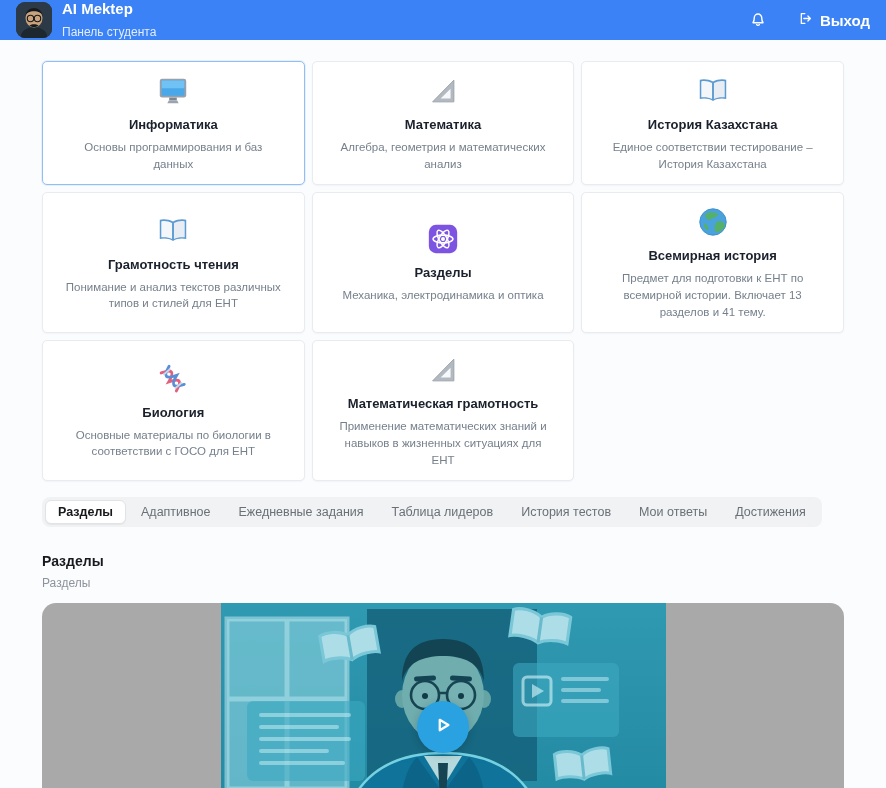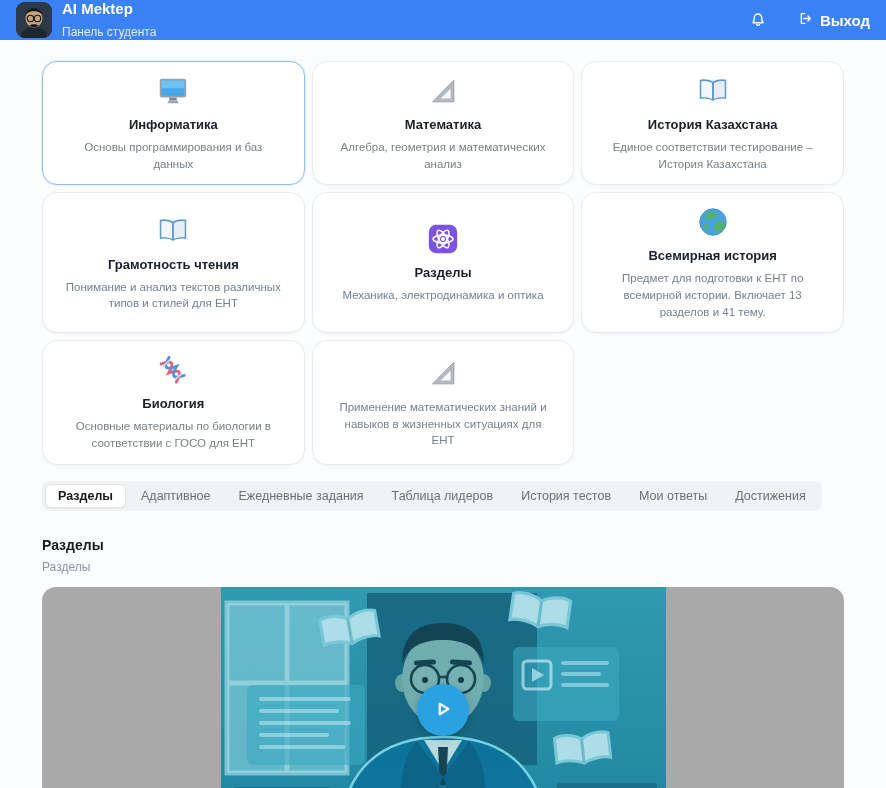--- a/index.html
+++ b/index.html
@@ -13,21 +13,21 @@
   .app-title { color:#fff; font-weight:bold; font-size:15px; }
   .app-subtitle { color:rgba(255,255,255,.85); font-size:12px; margin-top:7px; }
   .header-spacer { flex:1; }
   .icon-btn { background:none; border:none; cursor:pointer; display:flex; align-items:center; padding:6px; }
   .logout-btn { background:none; border:none; cursor:pointer; display:flex; align-items:center; gap:7px; color:#fff; font-size:15px; font-weight:600; margin-left:22px; font-family:inherit; }
 
   
   .main { padding:0 42px; }
 
   .grid { margin-top:21px; display:grid; grid-template-columns:repeat(3,1fr); gap:7px; }
-  .card { background:#fff; border:1px solid #e8ebef; border-radius:15px; min-height:110px;
+  .card { background:#fff; border:1px solid #e8ebef; border-radius:5px; min-height:110px;
           display:flex; flex-direction:column; align-items:center; justify-content:center;
           text-align:center; padding:12px 22px; cursor:pointer; box-shadow:0 1px 2px rgba(16,24,40,.04); }
   .card.selected { border:1.5px solid var(--sel-border,#90bff0); box-shadow:0 0 0 1px rgba(59,130,246,.10); }
   .card-icon { width:34px; height:34px; margin-bottom:9px; }
   .card-icon svg { width:100%; height:100%; display:block; }
   .card-title { font-size:13px; font-weight:bold; color:#1a202c; margin-bottom:7px; }
   .card-desc { font-size:11.5px; color:#76808c; line-height:1.45; }
 
   
   .tabs-row { margin-top:16px; display:flex; align-items:center; }
@@ -217,20 +217,21 @@
       <div class="card-title">Биология</div>
       <div class="card-desc">Основные материалы по биологии в соответствии с ГОСО для ЕНТ</div>
     </div>
 
     <div class="card">
       <div class="card-icon">
           <svg>
             <use href="#icon-triangular-ruler"></use>
           </svg>
         </div>
+      <div class="card-title">Математическая грамотность</div>
       <div class="card-desc">Применение математических знаний и навыков в жизненных ситуациях для ЕНТ</div>
     </div>
   </div>
 
   <div class="tabs-row">
     <div class="tabbar">
     <button class="tab active">Разделы</button>
 
     <button class="tab">Адаптивное</button>
 

